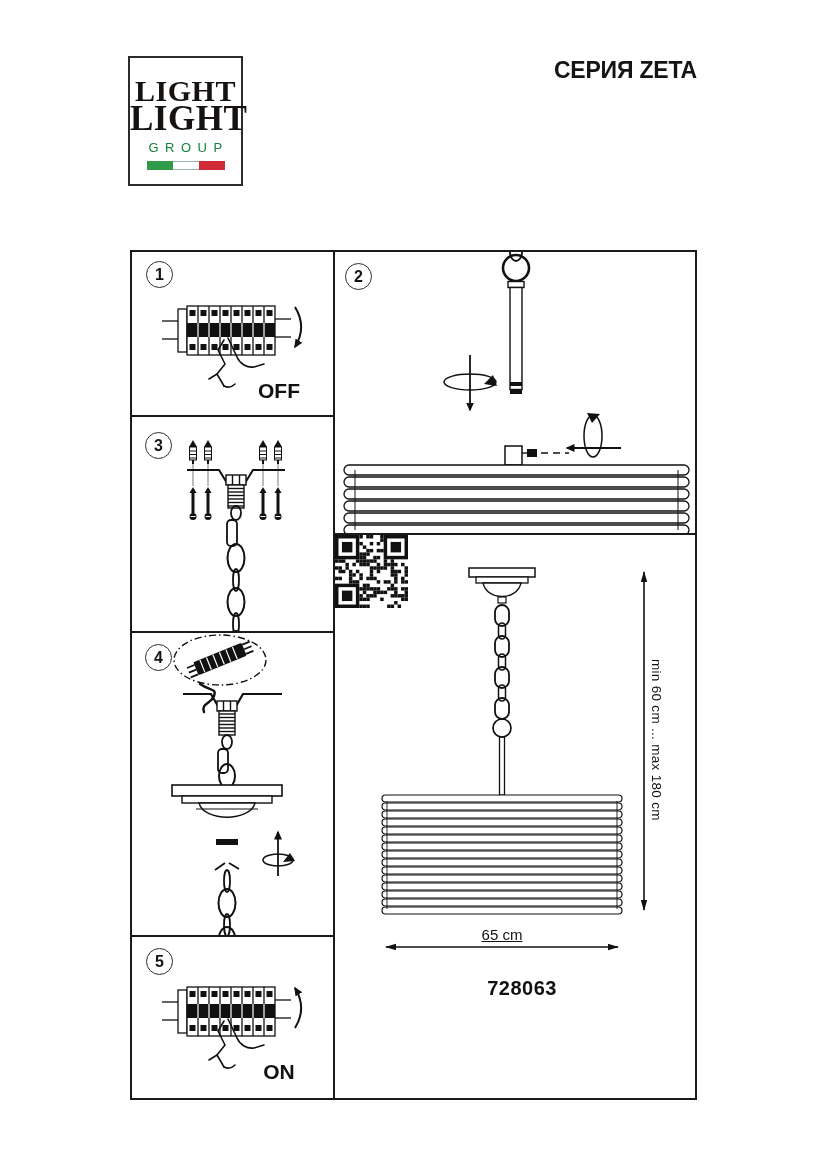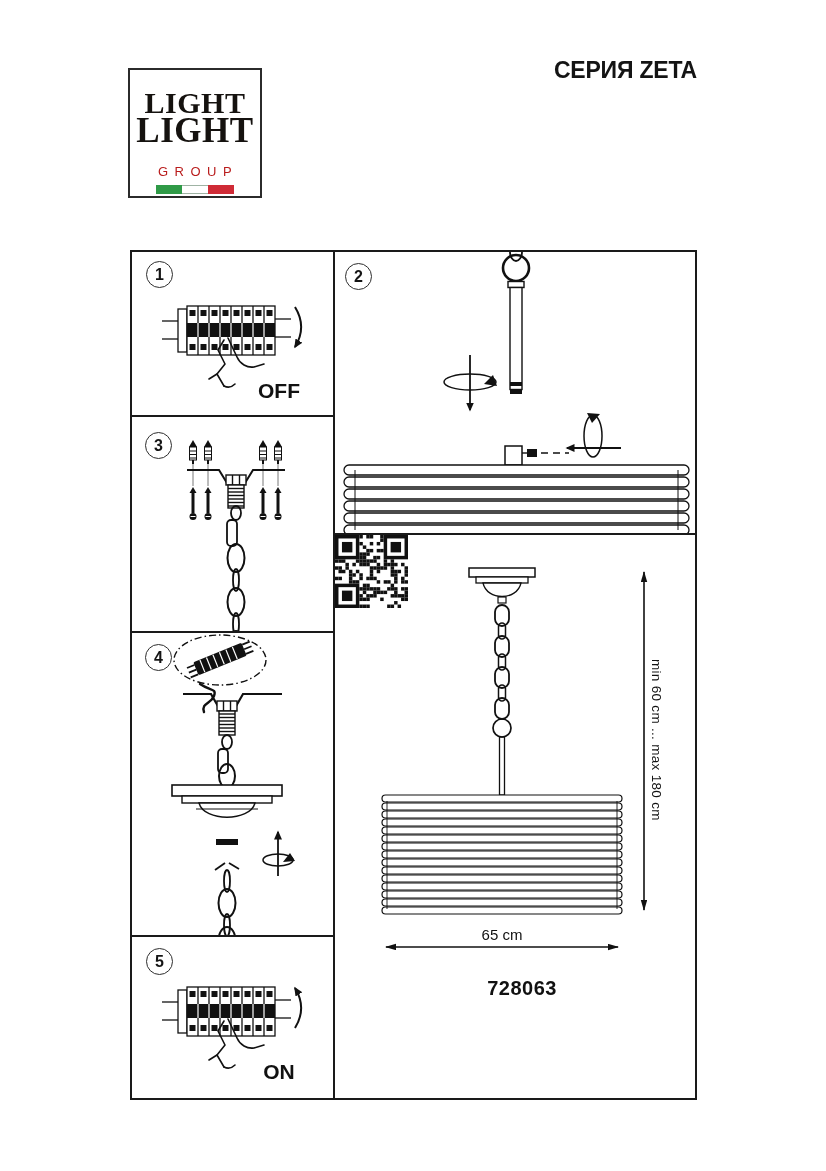--- a/index.html
+++ b/index.html
@@ -4,26 +4,26 @@
 <style>
   :root{ --ln:#1a1a1a; --ink:#141414; }
   html,body{margin:0;padding:0;}
   body{
     width:826px;height:1171px;position:relative;background:#ffffff;
     font-family:"Liberation Sans",sans-serif;color:var(--ink);
     -webkit-font-smoothing:antialiased;
   }
   
   .logo-box{
-    position:absolute;left:128px;top:68px;width:134px;height:130px;
+    position:absolute;left:128px;top:56px;width:115px;height:130px;
     border:2px solid #2b2b2b;box-sizing:border-box;text-align:center;
   }
   .logo-light{font-family:"Liberation Serif",serif;font-weight:700;font-size:30px;line-height:27px;margin-top:19px;letter-spacing:.5px;color:#15120f;}
   .logo-star{font-family:"Liberation Serif",serif;font-weight:700;font-size:35px;line-height:30px;letter-spacing:.5px;color:#15120f;}
-  .logo-group{font-size:13px;letter-spacing:6.5px;text-indent:6px;margin-top:18px;color:#b91c1c;}
+  .logo-group{font-size:13px;letter-spacing:6.5px;text-indent:6px;margin-top:6px;color:#15803d;}
   .logo-flag{width:78px;height:9px;margin:6px auto 0;display:flex;}
   .logo-flag .f-g{flex:1;background:#2f9a47;}
   .logo-flag .f-w{flex:1;background:#ffffff;border-top:1px solid #9fb3a4;border-bottom:1px solid #9fb3a4;box-sizing:border-box;}
   .logo-flag .f-r{flex:1;background:#cf2b36;}
   .titles{position:absolute;right:129px;top:55px;text-align:right;font-weight:bold;}
   .titles .t-line{font-size:23px;line-height:30px;letter-spacing:-.2px;}
   .titles .t-instr{margin-top:28px;font-size:25px;line-height:30px;letter-spacing:-.2px;}
   
   .grid{
     position:absolute;left:130px;top:250px;width:567px;height:850px;
@@ -37,21 +37,21 @@
     display:flex;align-items:center;justify-content:center;
     font-weight:bold;font-size:16px;box-sizing:border-box;background:#fff;
   }
   .panel svg{position:absolute;left:0;top:0;display:block;}
   .svglabel{font-family:"Liberation Sans",sans-serif;font-weight:bold;font-size:21px;fill:#111;text-anchor:middle;}
   
   .vtext{
     position:absolute;left:314px;top:124px;writing-mode:vertical-rl;
     font-size:13.5px;letter-spacing:.3px;white-space:nowrap;color:#111;
   }
-  .wlabel{position:absolute;left:117px;top:391px;width:100px;text-align:center;font-size:15px;color:#111;}
+  .wlabel{position:absolute;left:117px;top:391px;width:100px;text-align:center;font-size:15px;color:#111;text-decoration:underline;}
   .article{position:absolute;left:132px;top:442px;width:90px;text-align:right;font-weight:bold;font-size:20px;letter-spacing:.5px;color:#111;}
   .qr{position:absolute;left:142px;top:474px;}
   .hidden-defs{position:absolute;width:0;height:0;overflow:hidden;}
 </style>
 </head>
 <body>
 
 <svg class="hidden-defs" aria-hidden="true">
   <defs>
     <marker id="mArr" markerUnits="userSpaceOnUse" markerWidth="12" markerHeight="10" refX="7.5" refY="4" orient="auto">

